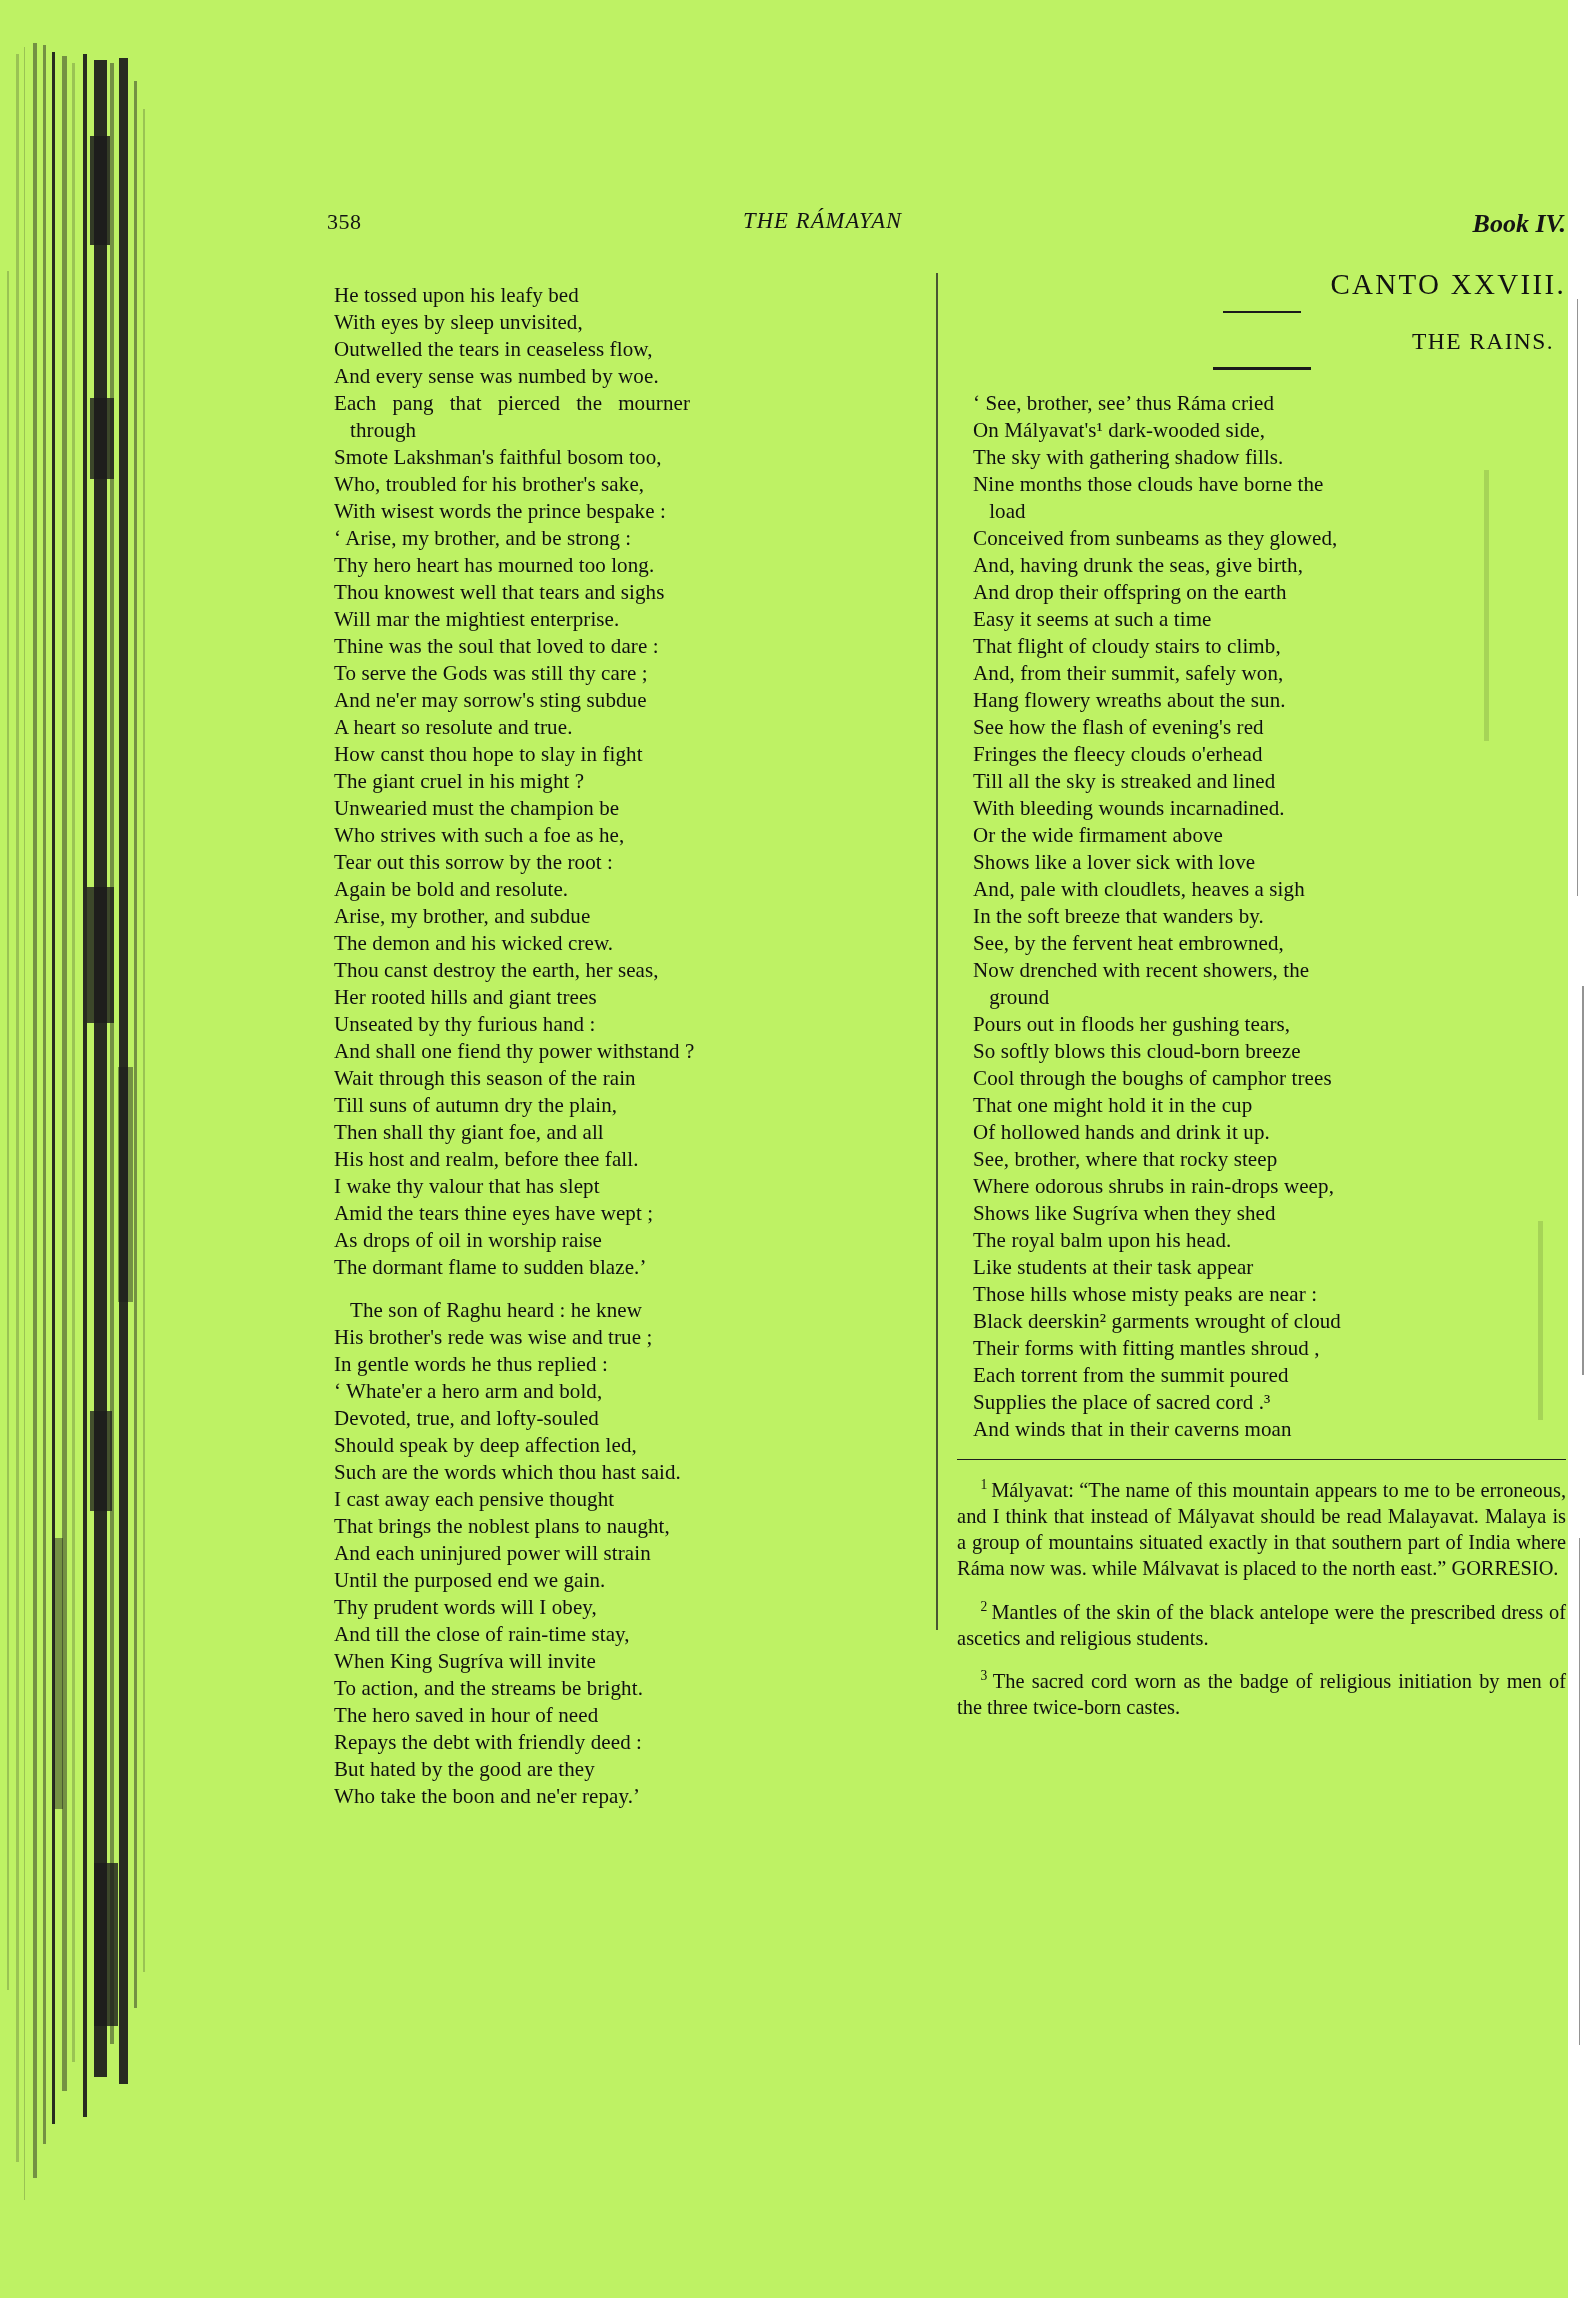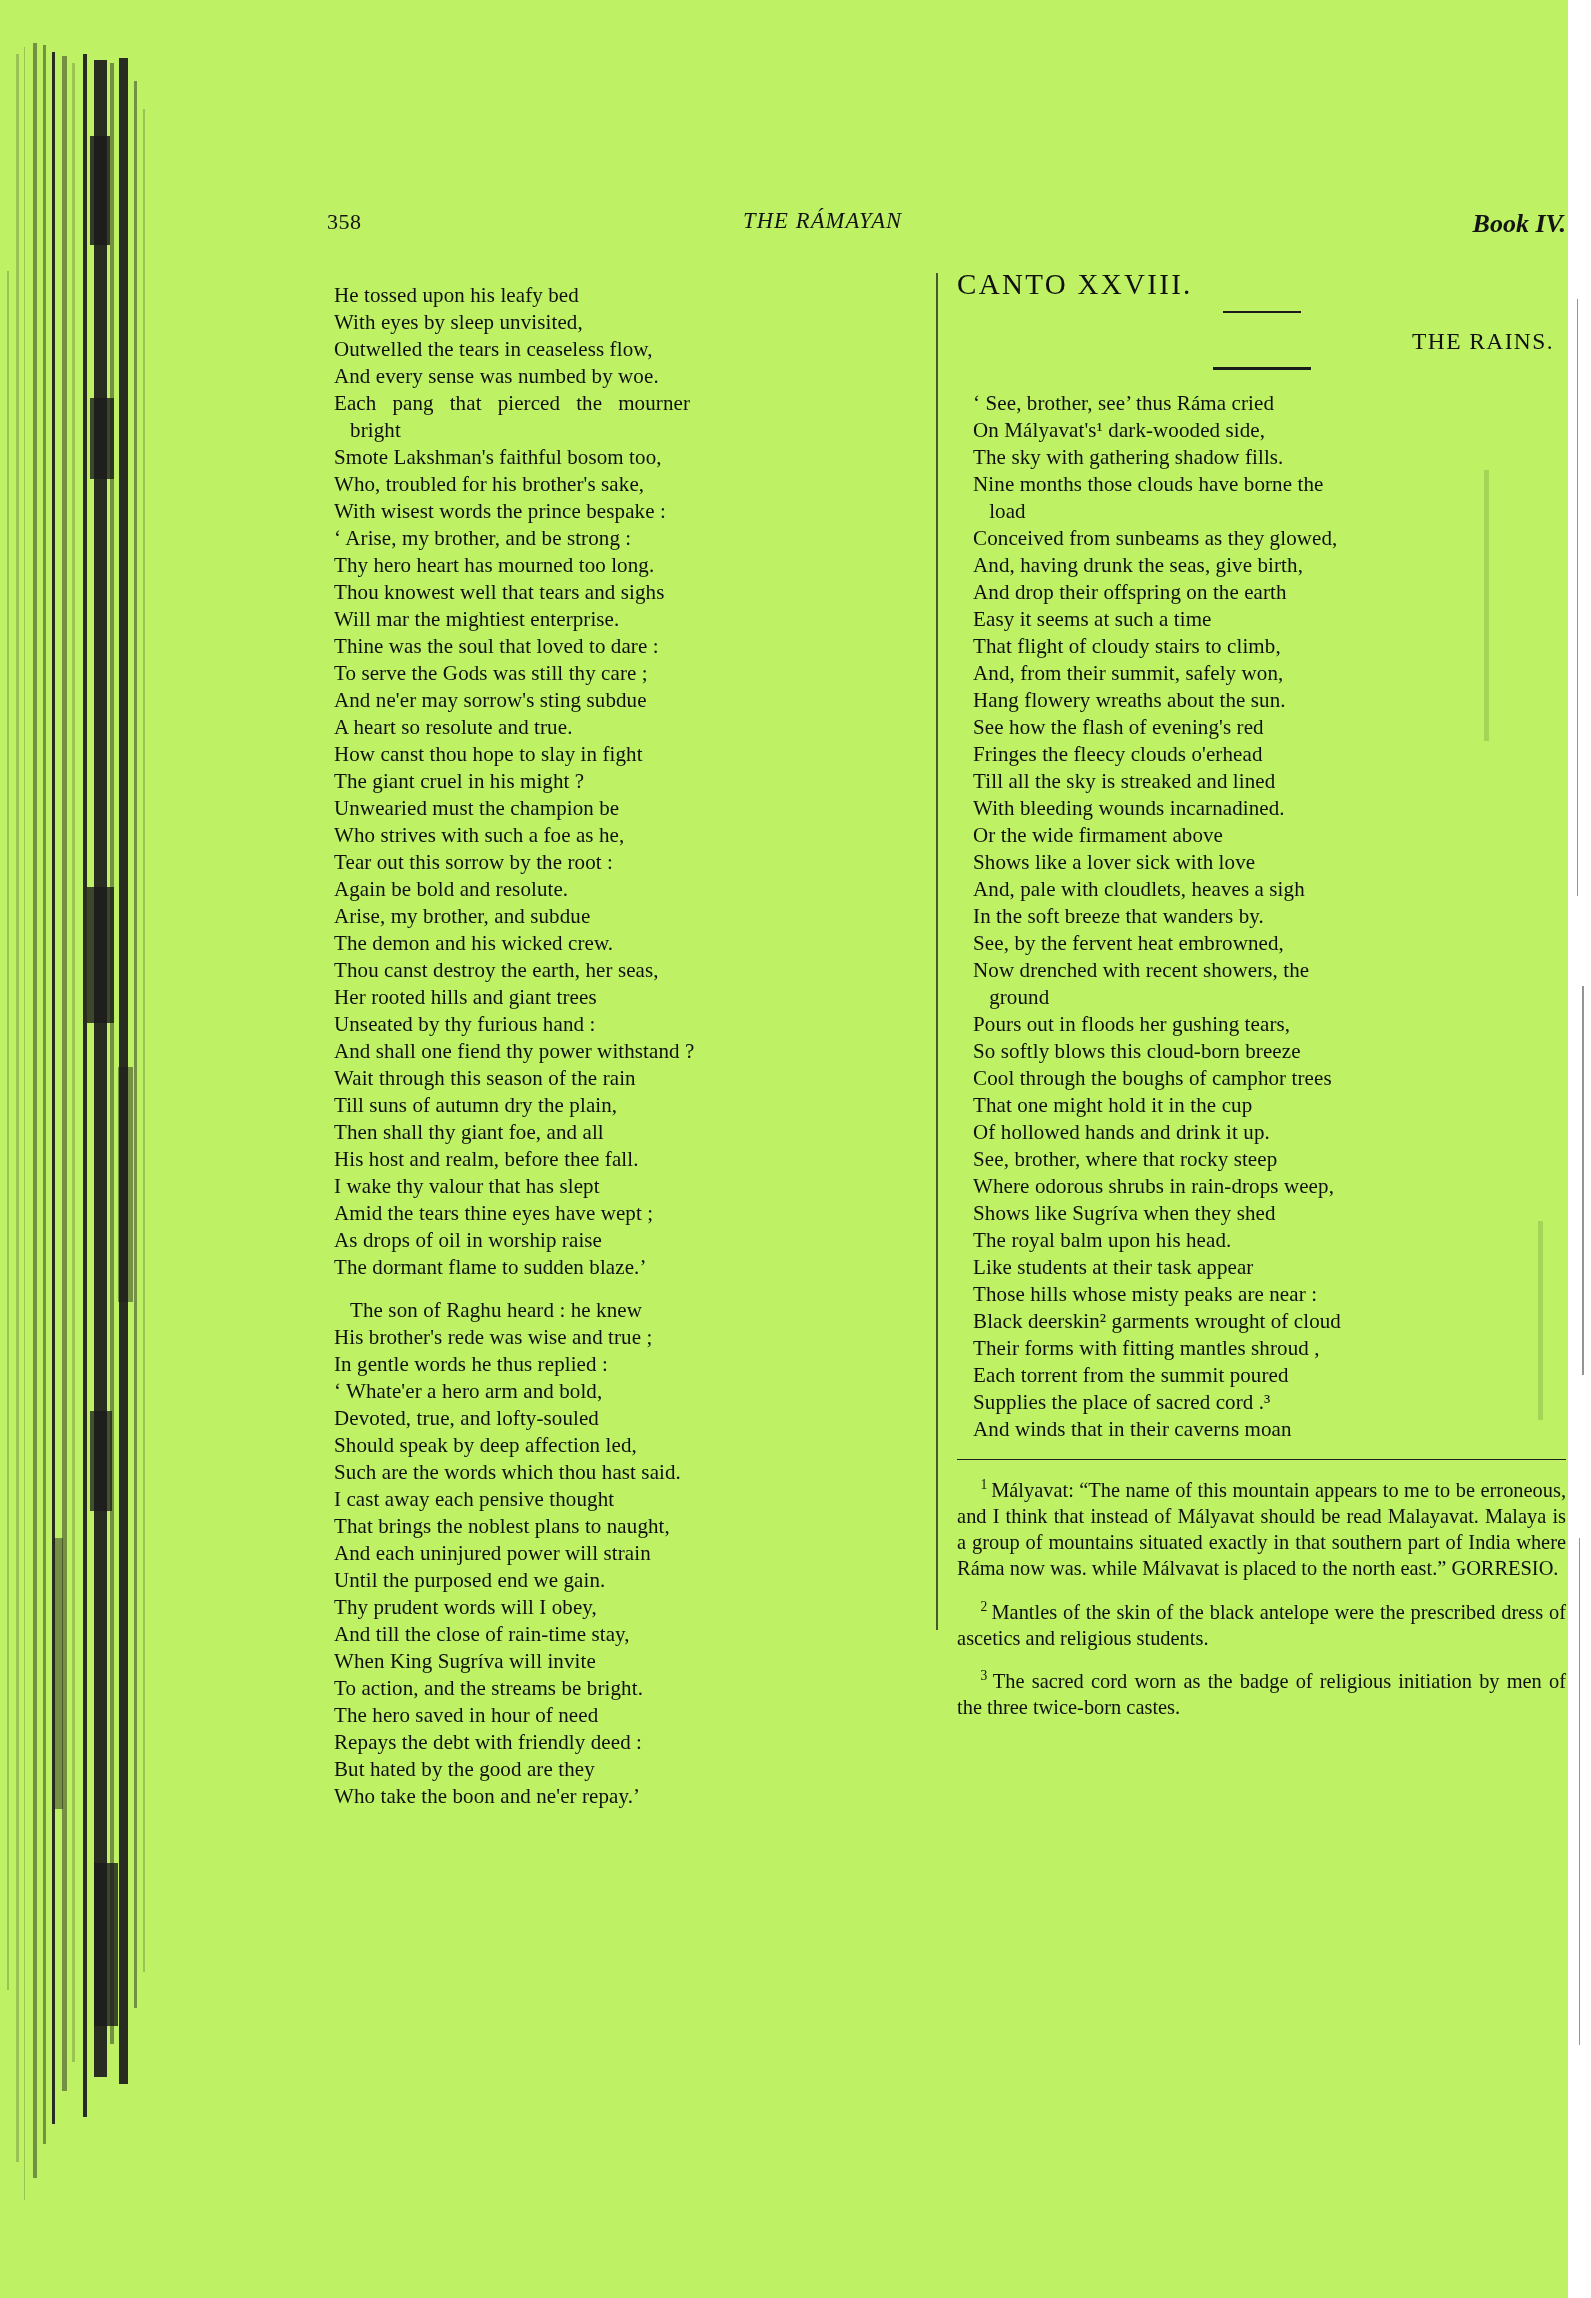--- a/index.html
+++ b/index.html
@@ -117,21 +117,21 @@
   .verse {
     font-size: 21px;
     line-height: 27px;
     color: #101010;
     letter-spacing: 0.1px;
   }
   .verse p { margin: 16px; }
   .verse .ln { display: block; white-space: pre-wrap; }
 
   .canto-title {
-    text-align: left;
+    text-align: right;
     font-size: 29px;
     letter-spacing: 2.3px;
     color: #111;
     margin: 1.8px 0 0 0;
   }
   .canto-sep {
     width: 78px;
     height: 2.7px;
     background: #1b1b1b;
     margin: 10px auto 14.5px auto;
@@ -227,21 +227,21 @@
       <div class="rule"></div>
 
       <div class="col col-left">
         <div class="verse">
           <p id="left-lines">
               <span class="ln">He tossed upon his leafy bed</span>
               <span class="ln">With eyes by sleep unvisited,</span>
               <span class="ln">Outwelled the tears in ceaseless flow,</span>
               <span class="ln">And every sense was numbed by woe.</span>
               <span class="ln">Each   pang   that   pierced   the   mourner</span>
-              <span class="ln">   bright</span>
+              <span class="ln">   through</span>
               <span class="ln">Smote Lakshman's faithful bosom too,</span>
               <span class="ln">Who, troubled for his brother's sake,</span>
               <span class="ln">With wisest words the prince bespake :</span>
               <span class="ln">‘ Arise, my brother, and be strong :</span>
               <span class="ln">Thy hero heart has mourned too long.</span>
               <span class="ln">Thou knowest well that tears and sighs</span>
               <span class="ln">Will mar the mightiest enterprise.</span>
               <span class="ln">Thine was the soul that loved to dare :</span>
               <span class="ln">To serve the Gods was still thy care ;</span>
               <span class="ln">And ne'er may sorrow's sting subdue</span>

